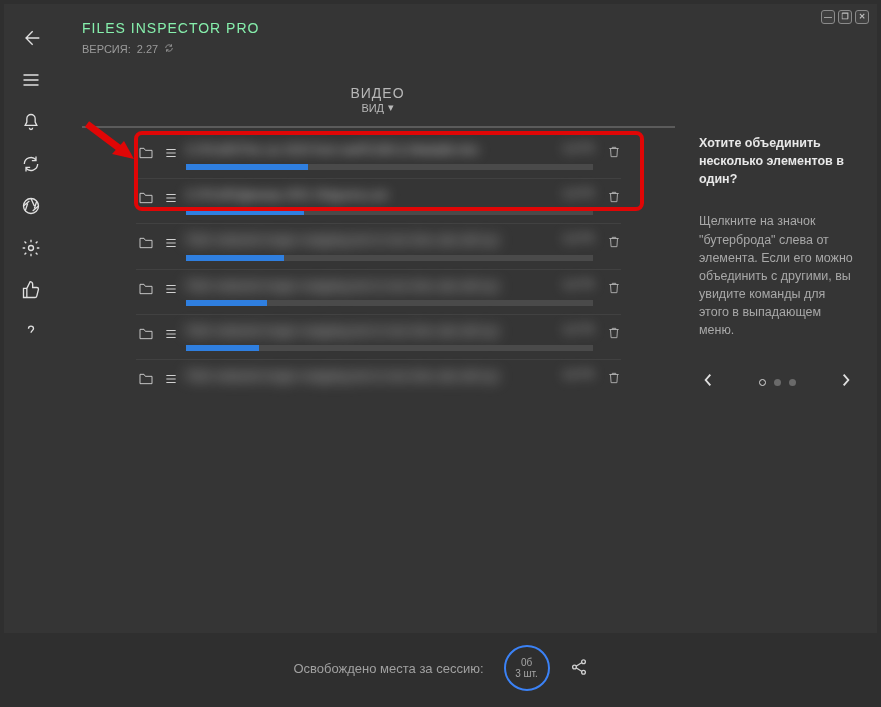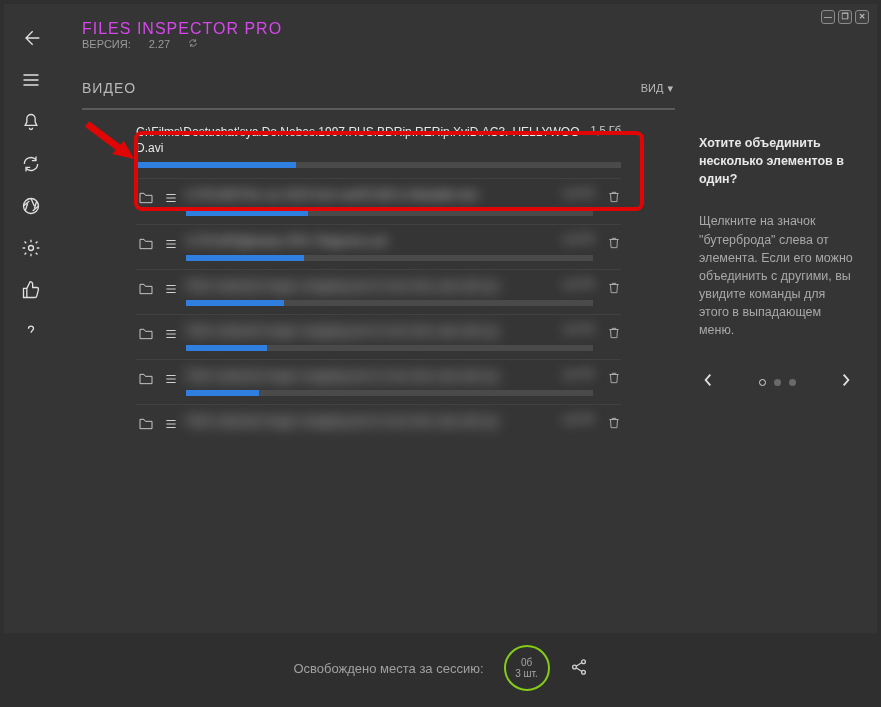--- a/index.html
+++ b/index.html
@@ -11,25 +11,25 @@
   .win-btn { width: 14px; height: 14px; border-radius: 3px; border: 1px solid #8a8a8a; display: flex; align-items: center; justify-content: center; font-size: 8px; color: #bbb; cursor: pointer; background: #3f3f3f; }
   .win-btn span { line-height: 1; font-weight: bold; }
 
   .top-area { display: flex; flex: 1; overflow: hidden; }
 
   .sidebar { width: 54px; background: #353535; display: flex; flex-direction: column; align-items: center; padding-top: 24px; gap: 22px; }
   .side-ico { width: 20px; height: 20px; display: flex; align-items: center; justify-content: center; color: #e0e0e0; cursor: pointer; }
   .side-ico svg { width: 20px; height: 20px; stroke: #e0e0e0; fill: none; stroke-width: 1.6; }
 
   .main { flex: 1; padding: 16px 12px 0 24px; display: flex; flex-direction: column; min-width: 0; }
-  .app-title { font-size: 16px; letter-spacing: 1px; font-weight: 300; color: #d946ef; }
-  .version-row { font-size: 11px; color: #9b9b9b; margin-top: 0; display: flex; align-items: center; gap: 18px; }
+  .app-title { font-size: 14px; letter-spacing: 1px; font-weight: 300; color: #86efac; }
+  .version-row { font-size: 11px; color: #9b9b9b; margin-top: 7px; display: flex; align-items: center; gap: 6px; }
   .refresh-mini svg { width: 10px; height: 10px; stroke: #9b9b9b; fill: none; stroke-width: 2; }
 
-  .section-row { display: flex; justify-content: space-between; align-items: center; margin-top: 30px; padding-right: 2px; }
+  .section-row { display: flex; justify-content: space-between; align-items: center; margin-top: 30px; padding-right: 2px; flex-direction: column; }
   .section-title { font-size: 14px; font-weight: 300; letter-spacing: 1px; color: #b8b8b8; }
   .view-toggle { font-size: 11px; color: #b8b8b8; display: flex; align-items: center; gap: 4px; cursor: pointer; }
 
   .list { margin-top: 12px; border-top: 2px solid #5b5b5b; overflow-y: hidden; position: relative; flex: 1; }
   .list-inner { width: 485px; margin: 0 auto; padding-top: 6px; }
 
   .file-row { display: flex; align-items: stretch; padding: 8px 0; border-bottom: 1px solid #414141; gap: 8px; position: relative; }
   .row-folder svg { width: 20px; height: 16px; stroke: #d0d0d0; fill: none; stroke-width: 1.4; margin-top: 3px; }
   .row-menu svg { width: 14px; height: 14px; stroke: #d0d0d0; fill: none; stroke-width: 2; margin-top: 4px; }
   .row-body { flex: 1; min-width: 0; }
@@ -51,21 +51,21 @@
   .tip-title { font-weight: 600; color: #e8e8e8; margin-bottom: 24px; }
   .tip-body { color: #a8a8a8; }
   .carousel { display: flex; align-items: center; justify-content: space-between; margin-top: 34px; padding: 0 4px; }
   .carousel .chev { cursor: pointer; color: #e0e0e0; }
   .carousel .chev svg { width: 10px; height: 14px; stroke: #e0e0e0; fill: none; stroke-width: 2.4; }
   .dots { display: flex; gap: 8px; }
   .dot { width: 7px; height: 7px; border-radius: 50%; background: #6a6a6a; }
   .dot.hollow { background: transparent; border: 1.5px solid #d8d8d8; width: 7px; height: 7px; }
 
   .footer { height: 70px; background: #2f2f2f; display: flex; align-items: center; justify-content: center; gap: 20px; color: #a0a0a0; font-size: 13px; }
-  .session-circle { width: 46px; height: 46px; border: 2px solid #84cc16; border-radius: 50%; display: flex; flex-direction: column; align-items: center; justify-content: center; font-size: 10px; color: #a5a5a5; line-height: 1.15; }
+  .session-circle { width: 46px; height: 46px; border: 2px solid #3b82f6; border-radius: 50%; display: flex; flex-direction: column; align-items: center; justify-content: center; font-size: 10px; color: #a5a5a5; line-height: 1.15; }
   .share-ico svg { width: 18px; height: 18px; stroke: #d0d0d0; fill: none; stroke-width: 1.8; }
 </style>
 </head>
 <body>
 
 <div class="shell">
   <div class="inner">
 
     <div class="win-controls">
       <div class="win-btn">
@@ -142,31 +142,20 @@
           <div class="section-title">ВИДЕО</div>
           <div class="view-toggle">
             <span>ВИД</span>
             <span>▾</span>
           </div>
         </div>
 
         <div class="list">
           <div class="list-inner">
 
-            <div class="file-row" style="padding-bottom:10px;">
-              <div class="row-body">
-                <div class="row-top">
-                  <div class="row-path">C:\Films\Dostuchat'sya.Do.Nebes.1997.RUS.BDRip.RERip.XviD.AC3.-HELLYWOOD.avi</div>
-                  <div class="row-size">1,5 Гб</div>
-                </div>
-                <div class="row-bar">
-                    <div class="row-bar-fill" style="width:33%"></div>
-                  </div>
-              </div>
-            </div>
 
             <div class="file-row">
               <span class="row-folder"><svg viewBox="0 0 24 24">
                     <path d="M3 5h6l2 3h10v11H3z"></path>
                   </svg></span>
               <span class="row-menu"><svg viewBox="0 0 24 24">
                     <path d="M4 6h16M4 12h16M4 18h16"></path>
                   </svg></span>
               <div class="row-body">
                 <div class="row-top">

